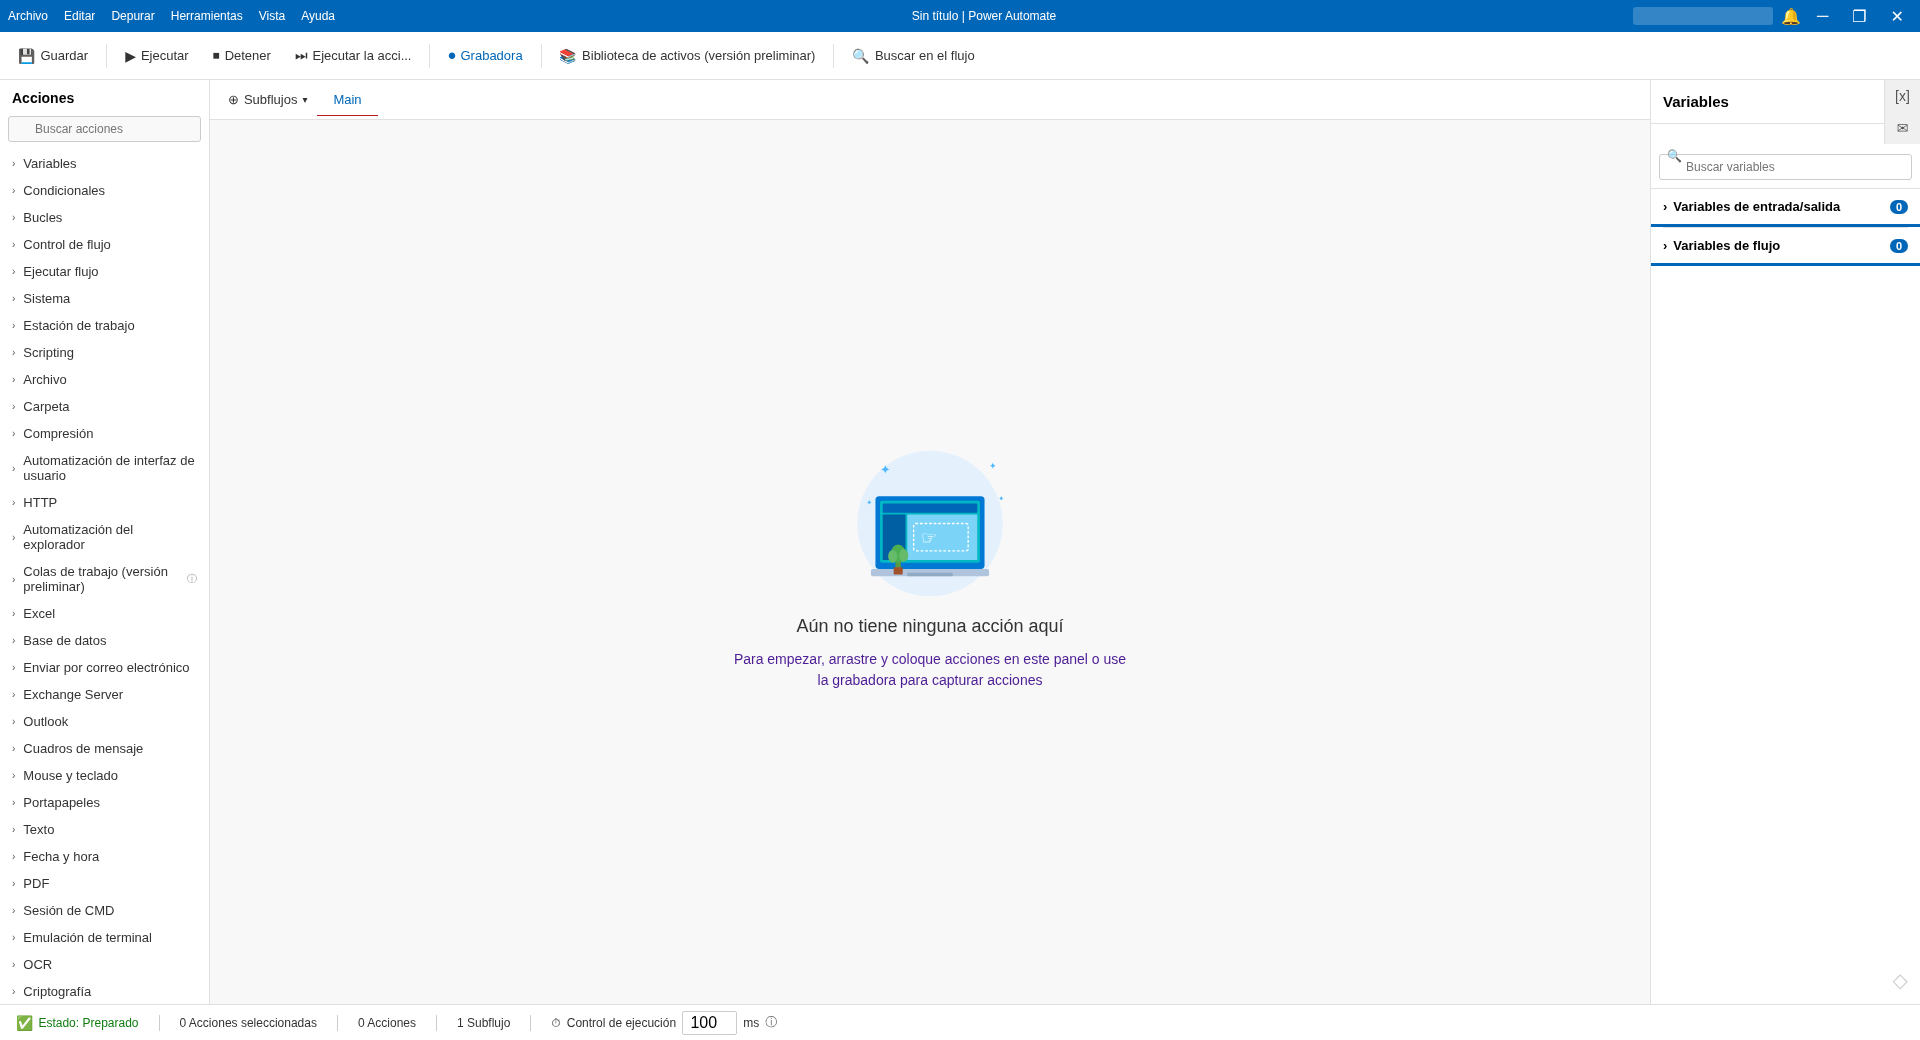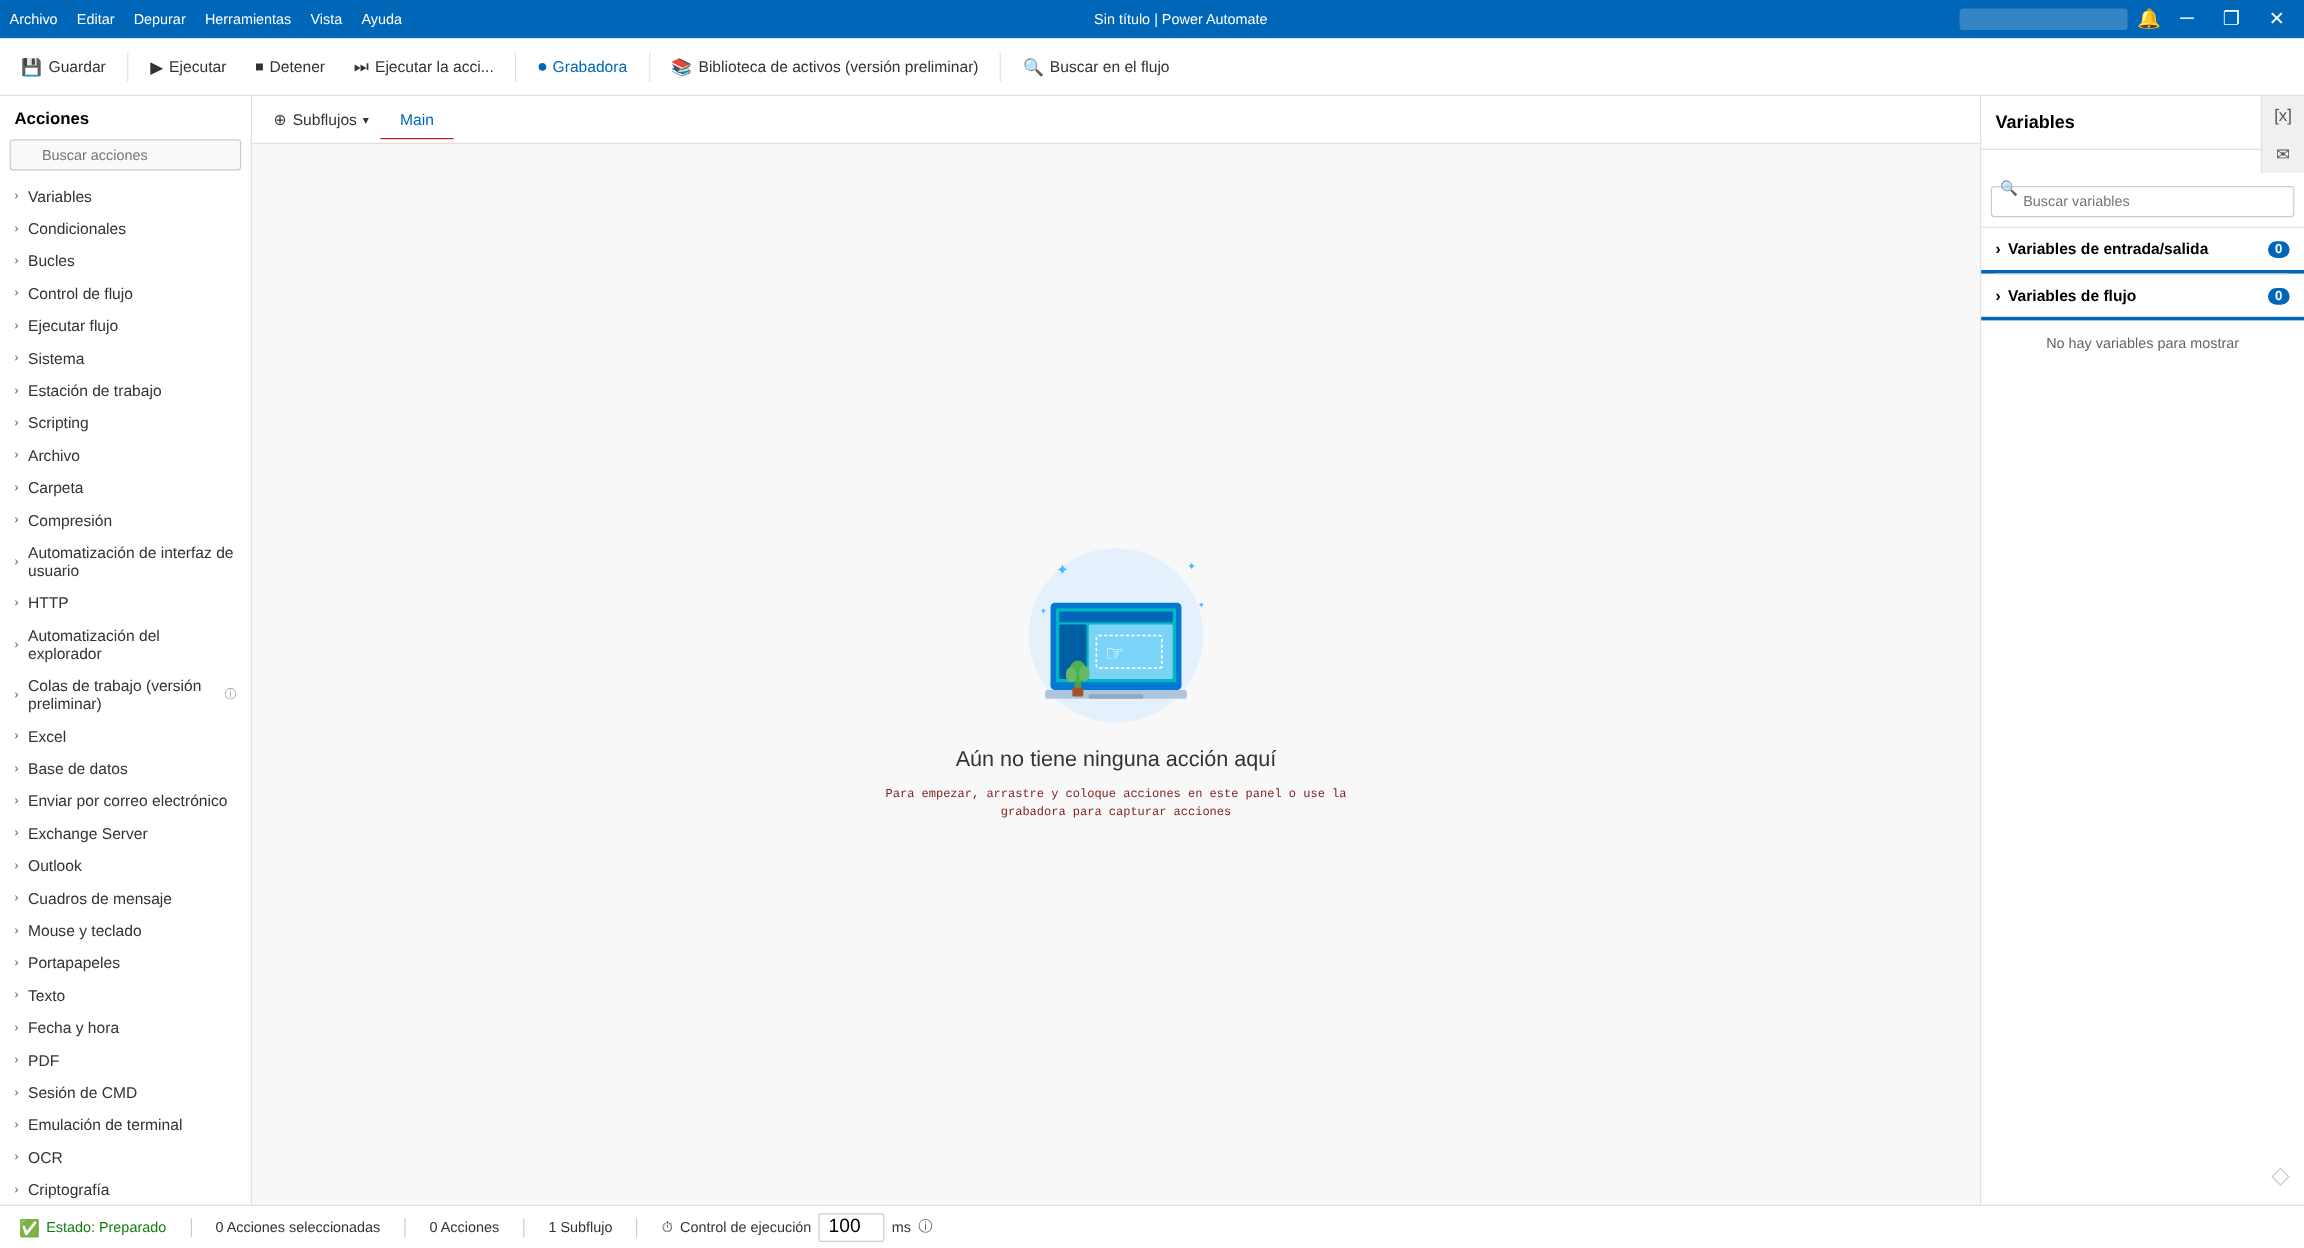--- a/index.html
+++ b/index.html
@@ -69,21 +69,21 @@
     .tab-item {
       padding: 8px 16px; cursor: pointer; font-size: 13px; color: #333;
       border-bottom: 2px solid transparent;
     }
     .tab-item.active { color: #0067b8; border-bottom: 1px solid #b91c1c; font-weight: 500; }
 
     
     .canvas { flex: 1; display: flex; align-items: center; justify-content: center; overflow: auto; }
     .empty-state { display: flex; flex-direction: column; align-items: center; gap: 12px; max-width: 400px; text-align: center; }
     .empty-state-title { font-size: 18px; color: #333; font-weight: 500; }
-    .empty-state-desc { font-size: 10px; color: #7f1d1d; line-height: 1.5; font-family: Liberation Mono, monospace; }
+    .empty-state-desc { font-size: 14px; color: #4c1d95; line-height: 1.5; }
 
     
     .variables-panel {
       width: 270px; background: white; border-left: 1px solid #e0e0e0;
       display: flex; flex-direction: column; flex-shrink: 0;
     }
     .variables-header {
       display: flex; align-items: center; justify-content: space-between;
       padding: 10px 12px; border-bottom: 1px solid #e0e0e0;
     }
@@ -400,23 +400,20 @@
 
     <div class="var-section">
       <div class="var-section-header">
         <div class="left">
           <span>›</span>
           <span>Variables de flujo</span>
         </div>
         <span class="badge">0</span>
       </div>
       <div style="height:3px; background:#0067b8; margin:0;"></div>
-      <div class="var-section-body">
-        <p>No hay variables para mostrar</p>
-      </div>
     </div>
 
     <div style="flex:1; display:flex; align-items:flex-end; justify-content:flex-end; padding:12px;">
       <span style="color:#ccc; font-size:20px;">◇</span>
     </div>
 
     <div style="position:absolute; right:0; top:80px; width:36px; background:#f0f0f0; border-left:1px solid #e0e0e0; display:flex; flex-direction:column; align-items:center; padding:8px 0; gap:16px;">
       <button style="background:none;border:none;cursor:pointer;font-size:14px;color:#555;">[x]</button>
       <button style="background:none;border:none;cursor:pointer;font-size:14px;color:#555;">✉</button>
     </div>

